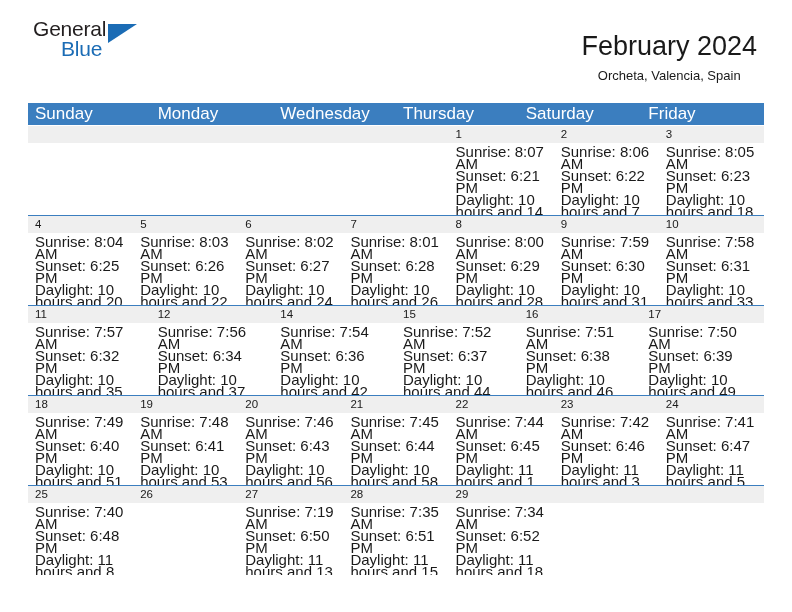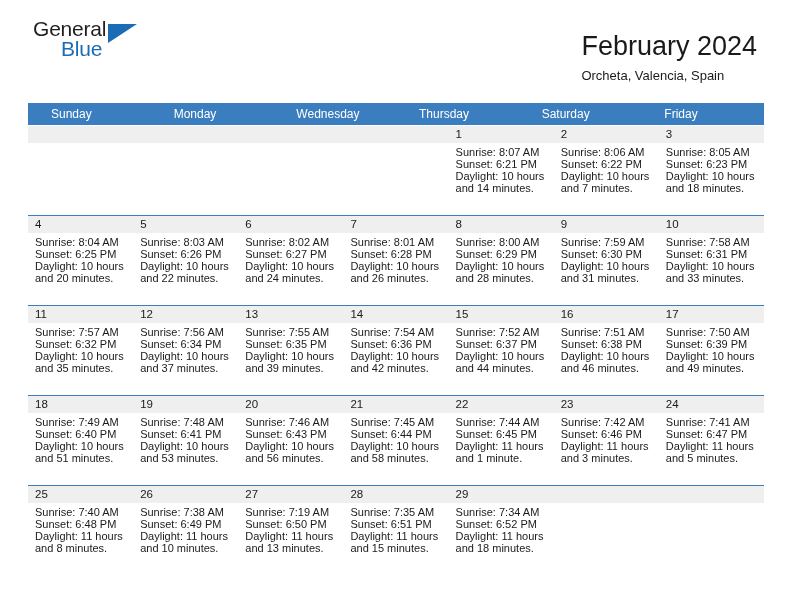--- a/index.html
+++ b/index.html
@@ -63,21 +63,21 @@
     font-size: 21px;
     letter-spacing: -0.2px;
     color: #1b6cb5;
     line-height: 24px;
   }
 
   .title-block {
     position: absolute;
     right: 35px;
     top: 30px;
-    text-align: left;
+    text-align: center;
   }
   .cal-title {
     font-size: 27px;
     font-weight: normal;
     color: #1a1a1a;
     line-height: 32px;
     white-space: nowrap;
   }
   .cal-subtitle {
     margin-top: 5px;
@@ -97,23 +97,23 @@
 
   .weekday-row {
     display: flex;
     width: 736px;
     height: 22px;
     background: #3b7ebf;
   }
   .weekday-cell {
     flex: 1 1 0;
     box-sizing: border-box;
-    padding-left: 23px;
+    padding-left: 7px;
     color: #ffffff;
-    font-size: 12px;
+    font-size: 17px;
     line-height: 22px;
     white-space: nowrap;
     overflow: hidden;
   }
 
   .week-row {
     display: flex;
     width: 736px;
     height: 90px;
     border-top: 1px solid #ffffff;
@@ -140,21 +140,21 @@
     font-size: 11.5px;
     line-height: 17px;
     color: #1a1a1a;
   }
   .day-cell.empty .day-number-band {
     background: #efefef;
   }
 
   .day-body {
     padding: 3px 6px 0 7px;
-    font-size: 11px;
+    font-size: 15px;
     line-height: 12.1px;
     color: #1a1a1a;
   }
   .day-body div {
     white-space: normal;
   }
 </style>
 </head>
 <body>
 
@@ -296,28 +296,20 @@
           </div>
           <div class="day-cell">
             <div class="day-number-band">12</div>
             <div class="day-body">
               <div>Sunrise: 7:56 AM</div>
               <div>Sunset: 6:34 PM</div>
               <div>Daylight: 10 hours and 37 minutes.</div>
             </div>
           </div>
           <div class="day-cell">
-            <div class="day-number-band">13</div>
-            <div class="day-body">
-              <div>Sunrise: 7:55 AM</div>
-              <div>Sunset: 6:35 PM</div>
-              <div>Daylight: 10 hours and 39 minutes.</div>
-            </div>
-          </div>
-          <div class="day-cell">
             <div class="day-number-band">14</div>
             <div class="day-body">
               <div>Sunrise: 7:54 AM</div>
               <div>Sunset: 6:36 PM</div>
               <div>Daylight: 10 hours and 42 minutes.</div>
             </div>
           </div>
           <div class="day-cell">
             <div class="day-number-band">15</div>
             <div class="day-body">
@@ -405,25 +397,20 @@
           <div class="day-cell">
             <div class="day-number-band">25</div>
             <div class="day-body">
               <div>Sunrise: 7:40 AM</div>
               <div>Sunset: 6:48 PM</div>
               <div>Daylight: 11 hours and 8 minutes.</div>
             </div>
           </div>
           <div class="day-cell">
             <div class="day-number-band">26</div>
-            <div class="day-body">
-              <div>Sunrise: 7:38 AM</div>
-              <div>Sunset: 6:49 PM</div>
-              <div>Daylight: 11 hours and 10 minutes.</div>
-            </div>
           </div>
           <div class="day-cell">
             <div class="day-number-band">27</div>
             <div class="day-body">
               <div>Sunrise: 7:19 AM</div>
               <div>Sunset: 6:50 PM</div>
               <div>Daylight: 11 hours and 13 minutes.</div>
             </div>
           </div>
           <div class="day-cell">

